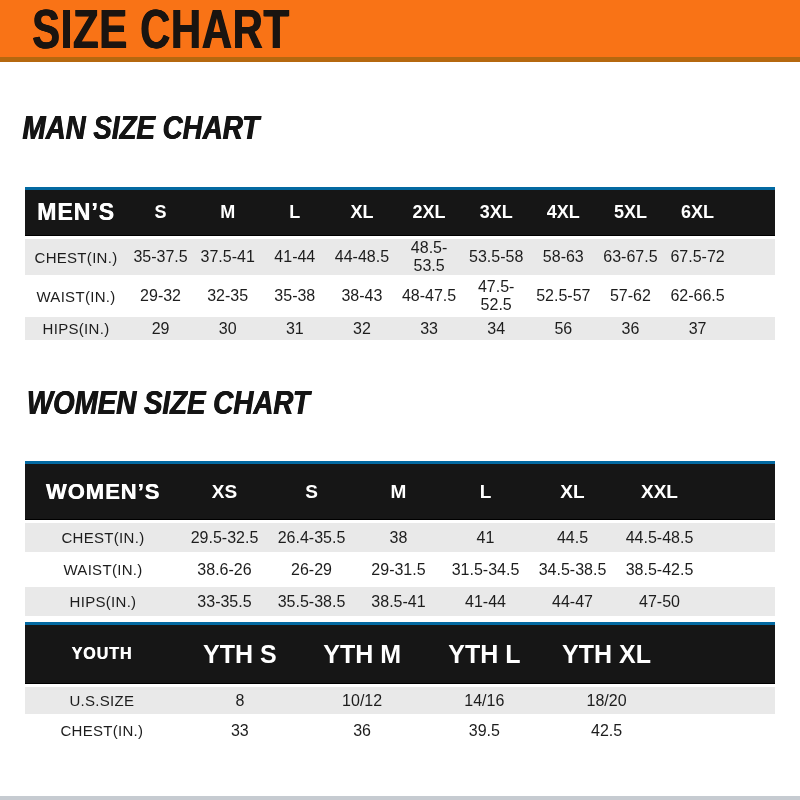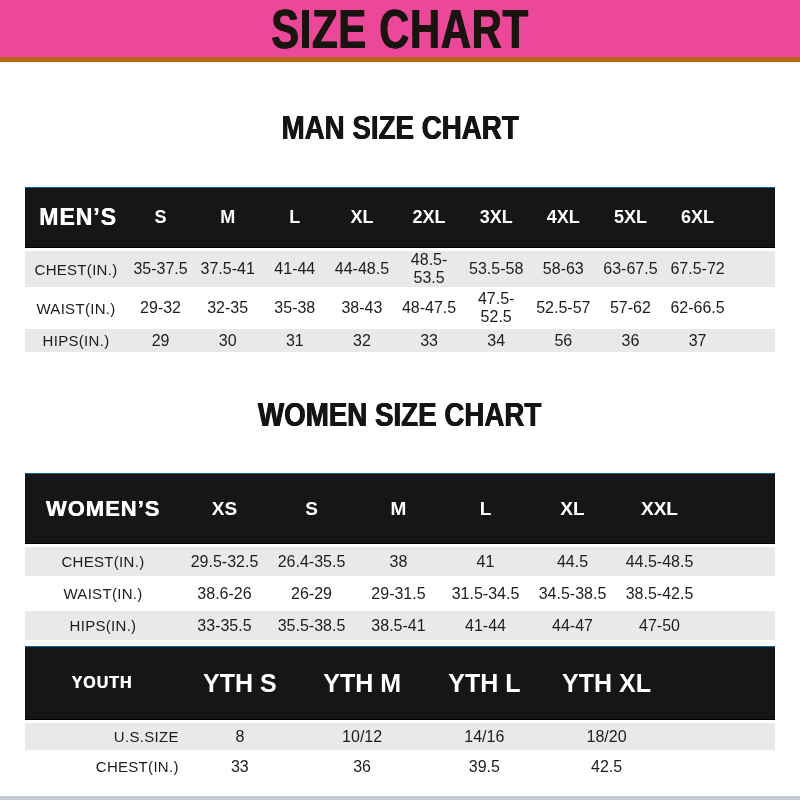--- a/index.html
+++ b/index.html
@@ -8,56 +8,56 @@
     background: #ffffff;
     font-family: "Liberation Sans", sans-serif;
     overflow: hidden;
     position: relative;
   }
   .page { width: 800px; height: 800px; position: relative; }
 
   
   .banner {
     height: 57px;
-    background: #ec4899;
+    background: #f97316;
     border-bottom: 5px solid #B5680F;
-    display: flex; align-items: center; justify-content: center;
+    display: flex; align-items: center; justify-content: flex-start;
   }
   .banner-title {
     font-size: 52px; font-weight: 800; color: #1A1410;
     letter-spacing: 1px; line-height: 1;
     display: inline-block;
     transform: scaleX(0.80) scaleY(1.05);
     text-shadow: 0.7px 0 0 #1A1410, -0.7px 0 0 #1A1410;
     white-space: nowrap;
   }
 
   
-  .heading-wrap { text-align: center; }
+  .heading-wrap { text-align: left; font-style: italic; }
   .heading-men   { margin-top: 21px; margin-bottom: 10px; }
   .heading-women { margin-top: 15px; margin-bottom: 9px; }
   .heading-youth { margin-top: 25px; margin-bottom: 8px; }
   .section-heading {
     font-size: 33px; font-weight: 800; color: #141414;
     line-height: 1.1; display: inline-block;
     transform: scaleX(0.84);
     text-shadow: 0.5px 0 0 #141414, -0.5px 0 0 #141414;
     white-space: nowrap;
   }
 
   
   table.size-table {
     width: 750px; margin: 0 auto;
     border-collapse: separate; border-spacing: 0 3px;
     table-layout: fixed;
   }
   table.size-table thead th {
     background: #161616; color: #ffffff;
-    font-weight: 600; text-align: center; padding: 14px;
-    border-top: 1px solid #0369a1; border-bottom: 1px solid #000;
+    font-weight: 600; text-align: center; padding: 7px;
+    border-top: 3px solid #0369a1; border-bottom: 1px solid #000;
   }
   table.size-table thead th.corner {
     font-weight: 800; letter-spacing: 1px;
     text-shadow: 0.5px 0 0 #fff;
   }
   table.size-table tbody td {
     text-align: center; padding: 0;
     color: #1d1d1d; background: #ffffff;
   }
   table.size-table tbody tr:nth-child(odd) td { background: #E9E9E9; }
@@ -69,21 +69,21 @@
   .t-men   tbody td.rowlabel { font-size: 15px; }
 
   .t-women thead th { height: 41px; font-size: 19px; }
   .t-women thead th.corner { font-size: 22px; text-align: center; }
   .t-women tbody td { height: 29px; font-size: 16px; }
   .t-women tbody td.rowlabel { font-size: 15px; }
 
   .t-youth thead th { height: 44px; font-size: 25px; }
   .t-youth thead th.corner { font-size: 16px; letter-spacing: 2px; }
   .t-youth tbody td { height: 27px; font-size: 16px; }
-  .t-youth tbody td.rowlabel { font-size: 15px; text-align: right; }
+  .t-youth tbody td.rowlabel { font-size: 15px; }
   .bottom-strip {
     position: absolute; left: 0; bottom: 0;
     width: 800px; height: 4px; background: #C6CBD1;
   }
 </style>
 </head>
 <body>
 
 <div class="page">
 

